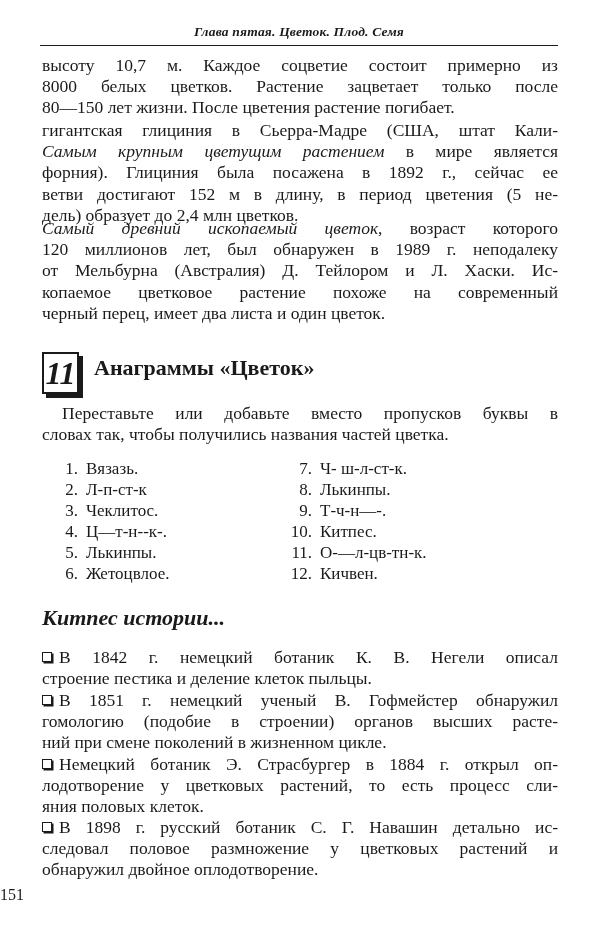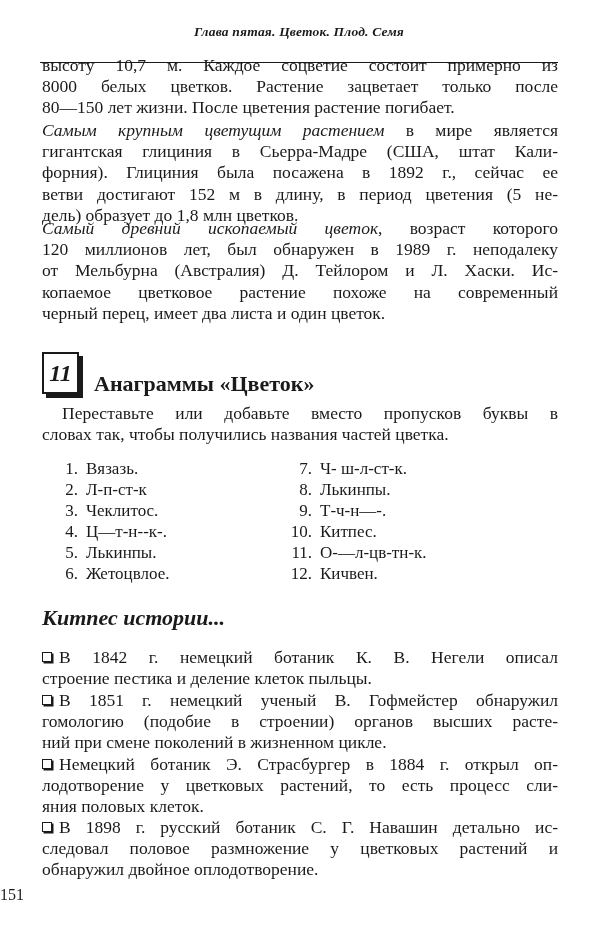--- a/index.html
+++ b/index.html
@@ -5,38 +5,38 @@
     html, body { margin: 0; padding: 0; background: #ffffff; }
     body {
       width: 600px; height: 931px; position: relative; overflow: hidden;
       font-family: "Liberation Serif", "DejaVu Serif", serif;
       color: #1a1a1a;
     }
     .running-head {
       position: absolute; left: 40px; top: 24px; width: 518px;
       text-align: center; font-style: italic; font-weight: bold;
       font-size: 13.5px; letter-spacing: 0.2px;
-      border-bottom: 1.5px solid #1a1a1a; padding-bottom: 20px; height: 18px;
+      border-bottom: 1.5px solid #1a1a1a; padding-bottom: 3px; height: 18px;
     }
     .para {
       position: absolute; left: 42px; width: 516px;
       font-size: 17.5px; line-height: 21.2px; text-align: justify;
       hyphens: manual;
     }
     .para .line { display: block; text-align: justify; text-align-last: justify; white-space: nowrap; }
     .para .line.last { text-align-last: left; }
     .it { font-style: italic; }
     .task-box {
       position: absolute; left: 42px; top: 352px; width: 33px; height: 38px;
       border: 2px solid #1a1a1a; box-shadow: 4px 4px 0 #1a1a1a; background: #fff;
-      font-style: italic; font-weight: bold; font-size: 24px; line-height: 38px;
+      font-style: italic; font-weight: bold; font-size: 32px; line-height: 38px;
       text-align: center;
     }
     .task-title {
-      position: absolute; left: 94px; top: 371px; font-weight: bold; font-size: 22px;
+      position: absolute; left: 94px; top: 355px; font-weight: bold; font-size: 22px;
       font-family: "Liberation Serif", serif;
     }
     .list { position: absolute; top: 458px; font-size: 17px; line-height: 21px; }
     .list .item { display: flex; white-space: nowrap; }
     .list .num { display: inline-block; text-align: right; width: 30px; margin-right: 8px; }
     .list-left { left: 48px; }
     .list-right { left: 282px; }
     .history-title {
       position: absolute; left: 42px; top: 605px; font-style: italic; font-weight: bold;
       font-size: 22px;
@@ -56,25 +56,25 @@
 
 <div class="running-head">Глава пятая. Цветок. Плод. Семя</div>
 
 <div class="para" style="top:55px;">
   <span class="line">высоту 10,7 м. Каждое соцветие состоит примерно из</span>
   <span class="line">8000 белых цветков. Растение зацветает только после</span>
   <span class="line last">80—150 лет жизни. После цветения растение погибает.</span>
 </div>
 
 <div class="para" style="top:120px;">
+  <span class="line">гигантская глициния в Сьерра-Мадре (США, штат Кали-</span>
   <span class="line"><span class="it">Самым крупным цветущим растением</span><span> в мире является</span></span>
-  <span class="line">гигантская глициния в Сьерра-Мадре (США, штат Кали-</span>
   <span class="line">форния). Глициния была посажена в 1892 г., сейчас ее</span>
   <span class="line">ветви достигают 152 м в длину, в период цветения (5 не-</span>
-  <span class="line last">дель) образует до 1,8 млн цветков.</span>
+  <span class="line last">дель) образует до 2,4 млн цветков.</span>
 </div>
 
 <div class="para" style="top:218px;">
   <span class="line"><span class="it">Самый древний ископаемый цветок</span><span>, возраст которого</span></span>
   <span class="line">120 миллионов лет, был обнаружен в 1989 г. неподалеку</span>
   <span class="line">от Мельбурна (Австралия) Д. Тейлором и Л. Хаски. Ис-</span>
   <span class="line">копаемое цветковое растение похоже на современный</span>
   <span class="line last">черный перец, имеет два листа и один цветок.</span>
 </div>
 

